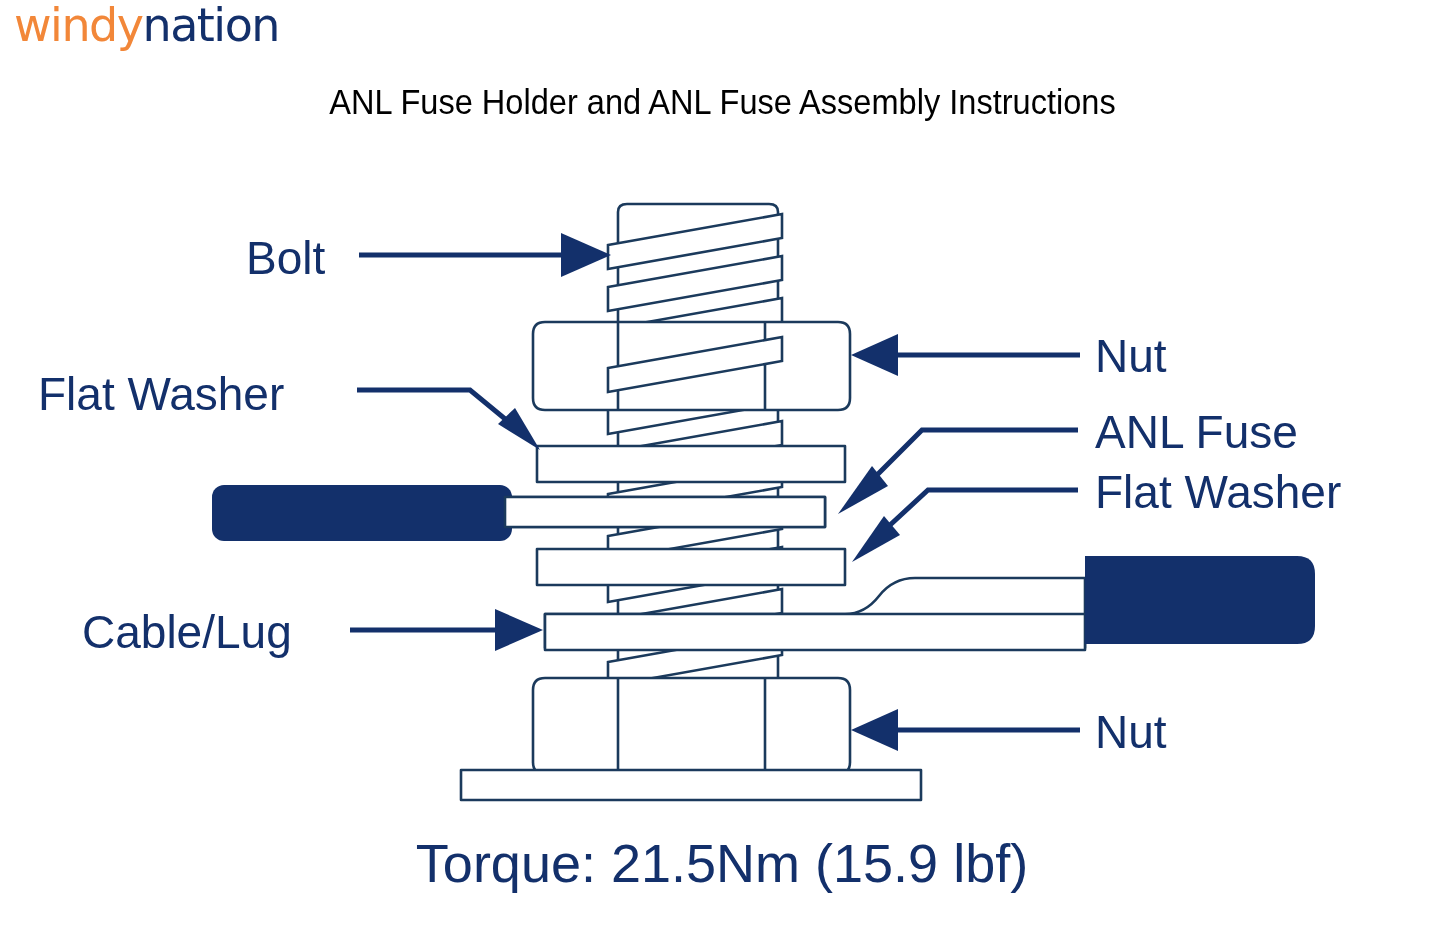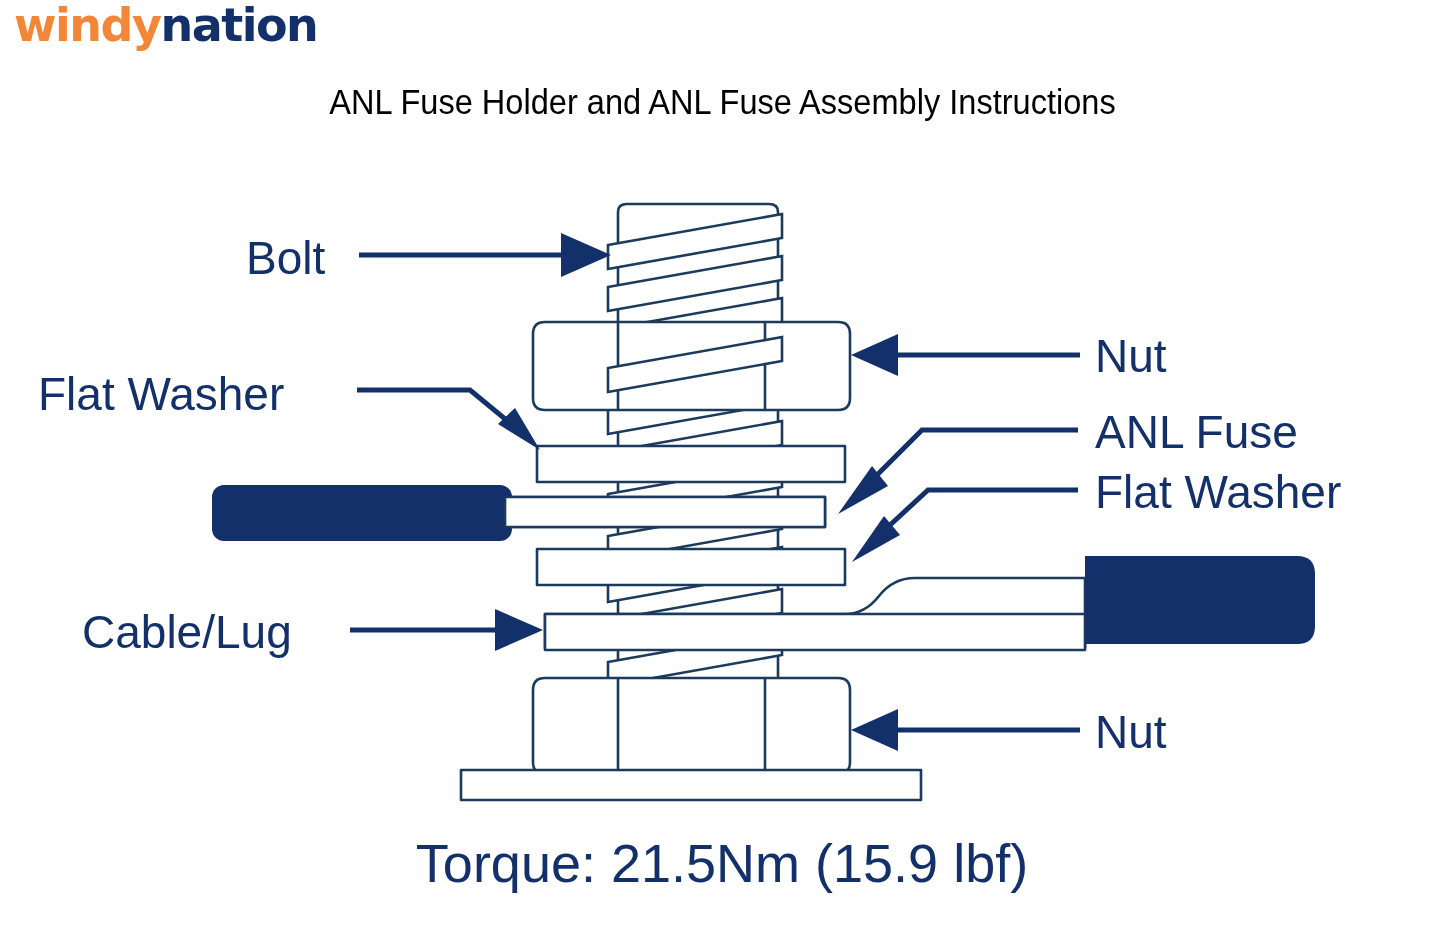--- a/index.html
+++ b/index.html
@@ -12,21 +12,21 @@
     height: 939px;
     position: relative;
     overflow: hidden;
     font-family: "Liberation Sans", sans-serif;
   }
   #logo {
     position: absolute;
     left: 14px;
     top: 2px;
     font-family: "DejaVu Sans", sans-serif;
-    font-weight: bold;
+    font-weight: normal;
     font-size: 46px;
     letter-spacing: -1.5px;
     line-height: 1;
     white-space: nowrap;
   }
   #logo .windy { color: #F28739; }
   #logo .nation { color: #13306B; }
   #title {
     position: absolute;
     left: 0;

